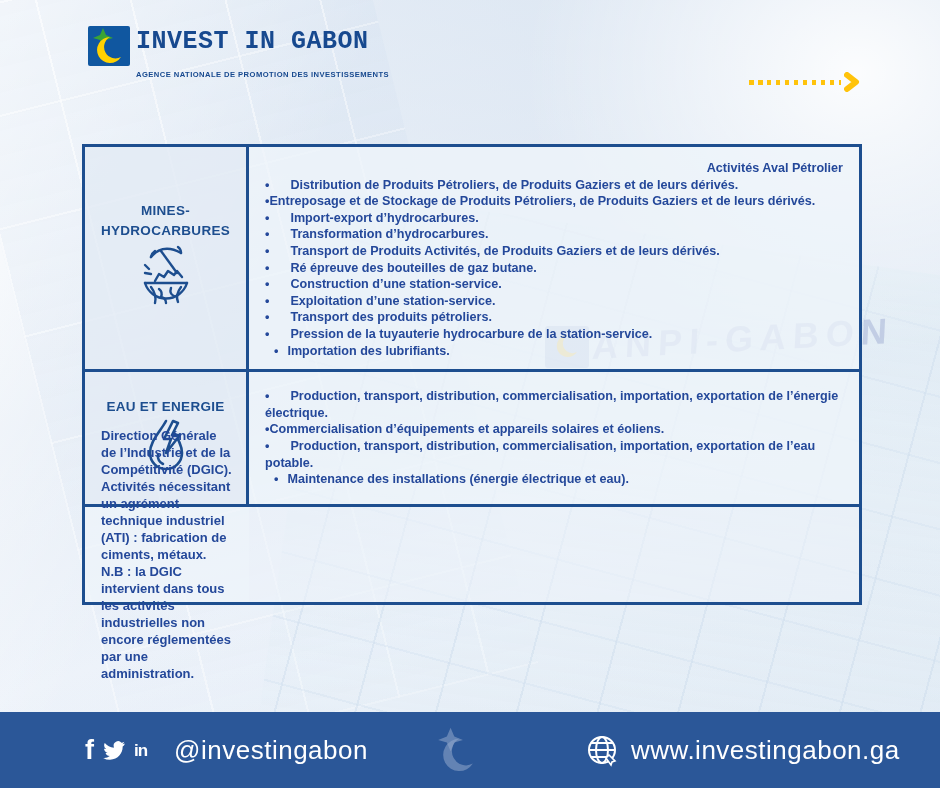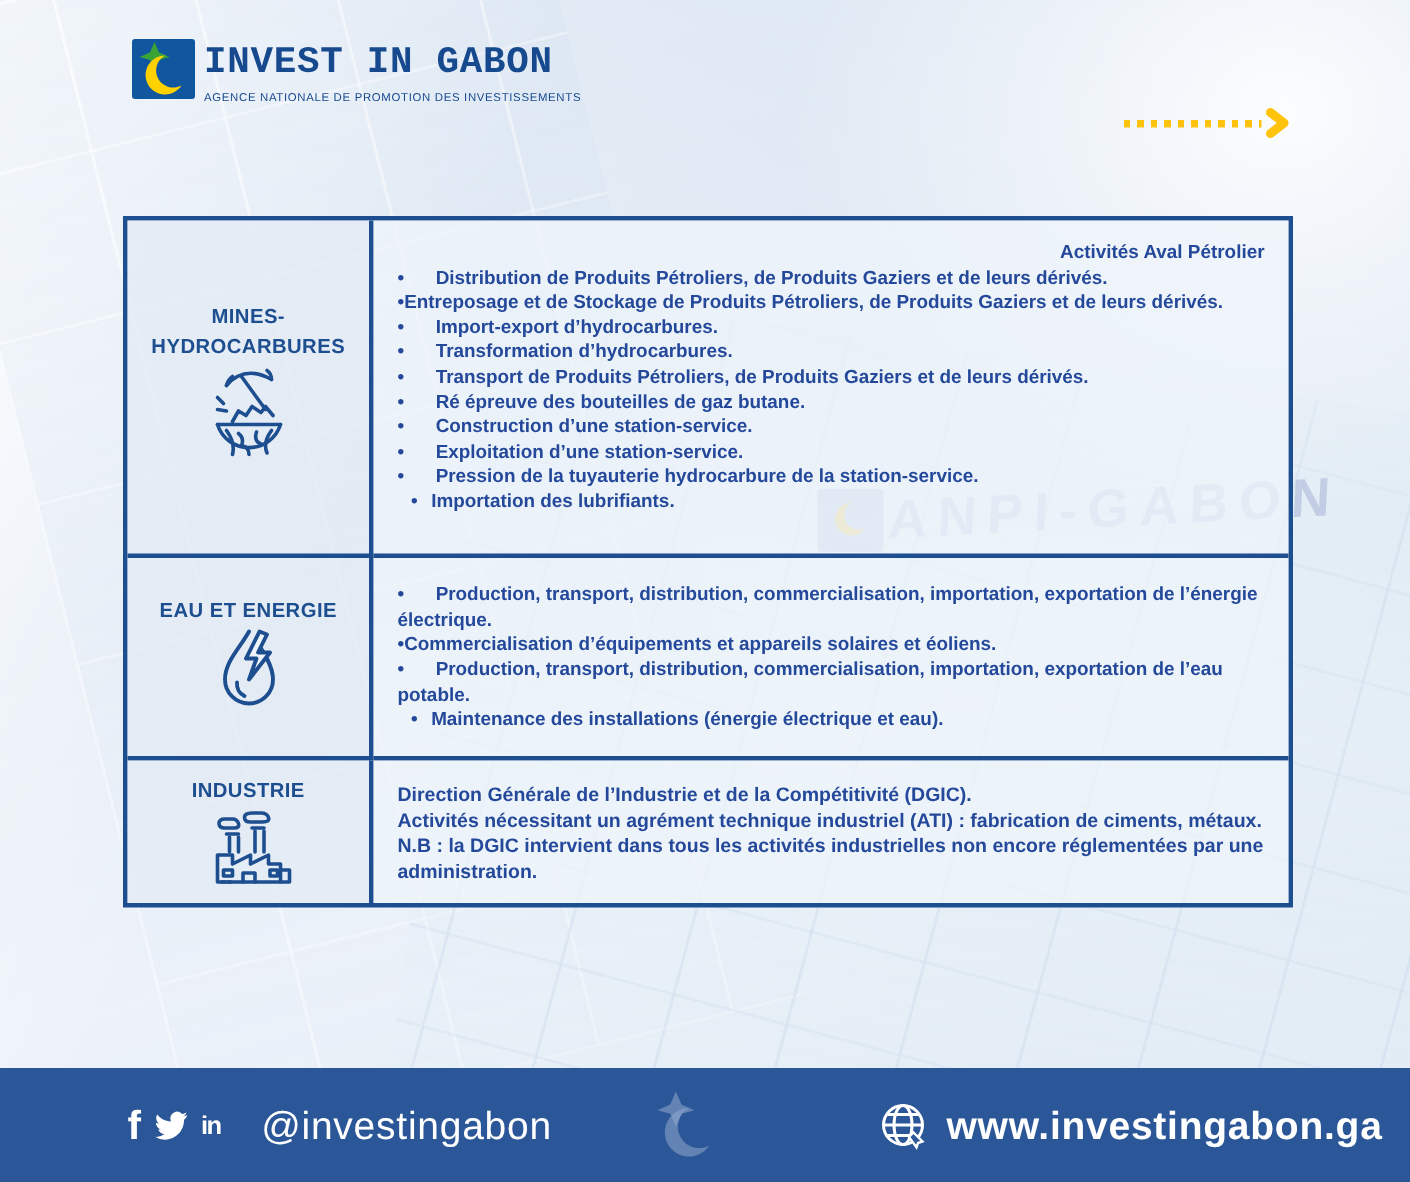--- a/index.html
+++ b/index.html
@@ -50,21 +50,21 @@
   }
   .building-sign-logo svg{ position:absolute; left:7px; top:5px; }
   
   .logo-wrap{ position:absolute; left:88px; top:26px; z-index:3; display:flex; align-items:flex-start; }
   .logo-mark{
     width:42px; height:40px; background:#1057a0; border-radius:2px;
     position:relative; flex:0 0 auto;
   }
   .logo-texts{ margin-left:6px; padding-top:3px; }
   .logo-title{ font-size:25px; font-weight:700; color:#17498f; letter-spacing:.5px; line-height:1;font-family:Liberation Mono, monospace; }
-  .logo-subtitle{ font-size:7.6px; font-weight:400; color:#17498f; letter-spacing:.45px; margin-top:6px; }
+  .logo-subtitle{ font-size:7.6px; font-weight:700; color:#17498f; letter-spacing:.45px; margin-top:16px; }
   .dotted-arrow{ position:absolute; right:80px; top:72px; z-index:3; display:flex; align-items:center; }
   .dots{
     width:92px; height:5px; margin-right:3px;
     background:repeating-linear-gradient(90deg,#ffc30b 0 4.5px, rgba(0,0,0,0) 4.5px 9px);
   }
   
   .sector-table{
     position:absolute; left:82px; top:144px; width:780px; z-index:2;
     border:3px solid #1d4e8f;
     display:grid; grid-template-columns:164px 1fr;
@@ -96,21 +96,21 @@
     position:absolute; left:0; bottom:0; width:940px; height:76px; z-index:3;
     background:#2b5798; color:#fff;
     display:flex; align-items:center;
   }
   .social-group{ position:absolute; left:85px; display:flex; align-items:center; gap:5px; }
   .fb-glyph{ font-size:27px; font-weight:700; line-height:1; }
   .li-glyph{ font-size:17px; font-weight:700; line-height:1; letter-spacing:-1px; }
   .handle-text{ font-size:26px; font-weight:400; margin-left:22px; letter-spacing:.5px; }
   .footer-mark{ position:absolute; left:432px; top:12px; opacity:.75; }
   .web-group{ position:absolute; left:585px; display:flex; align-items:center; gap:12px; }
-  .website-text{ font-size:26px; font-weight:700; letter-spacing:.5px; }
+  .website-text{ font-size:26px; font-weight:400; letter-spacing:.5px; }
 </style>
 </head>
 <body>
 
 <div class="bg-base"></div>
 <div class="bg-glass-left"></div>
 <div class="bg-glass-right"></div>
 <div class="bg-sky"></div>
 
 <div class="building-sign-text">ANPI-GABON</div>
@@ -160,24 +160,25 @@
     </svg>
   </div>
 
   <div class="cell content-cell row-sep">
     <div class="section-heading">Activités Aval Pétrolier</div>
     <div>
         <div class="li wide"><span class="bullet">•</span><span>Distribution de Produits Pétroliers, de Produits Gaziers et de leurs dérivés.</span></div>
         <div class="li tight"><span class="bullet">•</span><span>Entreposage et de Stockage de Produits Pétroliers, de Produits Gaziers et de leurs dérivés.</span></div>
         <div class="li wide"><span class="bullet">•</span><span>Import-export d’hydrocarbures.</span></div>
         <div class="li wide"><span class="bullet">•</span><span>Transformation d’hydrocarbures.</span></div>
-        <div class="li wide"><span class="bullet">•</span><span>Transport de Produits Pétroliers, de Produits Gaziers et de leurs dérivés.</span></div>
+        <div class="li wide"><span class="bullet">•</span><span>Transport de Produits Activités, de Produits Gaziers et de leurs dérivés.</span></div>
         <div class="li wide"><span class="bullet">•</span><span>Ré épreuve des bouteilles de gaz butane.</span></div>
         <div class="li wide"><span class="bullet">•</span><span>Construction d’une station-service.</span></div>
         <div class="li wide"><span class="bullet">•</span><span>Exploitation d’une station-service.</span></div>
+        <div class="li wide"><span class="bullet">•</span><span>Transport des produits pétroliers.</span></div>
         <div class="li wide"><span class="bullet">•</span><span>Pression de la tuyauterie hydrocarbure de la station-service.</span></div>
         <div class="li small"><span class="bullet">•</span><span>Importation des lubrifiants.</span></div>
       </div>
   </div>
 
   <div class="cell label-cell row-sep">
     <div class="label-text">EAU ET ENERGIE</div>
     <svg class="sector-icon" width="52" height="62" viewBox="0 0 52 62">
       <g fill="none" stroke="#1d4e8f" stroke-width="2.6" stroke-linecap="round" stroke-linejoin="round">
         <path d="M26 4 C20 15 10 24 10 36 a16 16 0 0 0 32 0 C42 27 36 18 31 11"></path>
@@ -189,35 +190,20 @@
 
   <div class="cell content-cell v-center row-sep">
     <div>
         <div class="li wide"><span class="bullet">•</span><span>Production, transport, distribution, commercialisation, importation, exportation de l’énergie électrique.</span></div>
         <div class="li tight"><span class="bullet">•</span><span>Commercialisation d’équipements et appareils solaires et éoliens.</span></div>
         <div class="li wide"><span class="bullet">•</span><span>Production, transport, distribution, commercialisation, importation, exportation de l’eau potable.</span></div>
         <div class="li small"><span class="bullet">•</span><span>Maintenance des installations (énergie électrique et eau).</span></div>
       </div>
   </div>
 
-  <div class="cell label-cell">
-    <div class="label-text">INDUSTRIE</div>
-    <svg class="sector-icon" width="62" height="56" viewBox="0 0 62 56">
-      <g fill="none" stroke="#1d4e8f" stroke-width="2.4" stroke-linecap="round" stroke-linejoin="round">
-        <path d="M15 10 q-4 0 -4 3 q0 3 4 3 h6 q4 0 3 -3 q-1 -3 -4 -3 Z"></path>
-        <path d="M33 6 q-5 0 -5 3 q0 3 4 3 h8 q5 0 4 -3 q-1 -3 -5 -3 Z"></path>
-        <path d="M16 20 h8 M33 16 h8"></path>
-        <path d="M18 22 v10 M24 22 v10 M35 18 v14 M41 18 v14"></path>
-        <path d="M10 34 L10 52 L52 52 L52 40 L44 40 L44 34 L32 40 L32 34 L20 40 L20 34 Z"></path>
-        <path d="M52 44 h6 v8 h-6"></path>
-        <path d="M14 44 h6 v4 h-6 Z M27 46 v6 M35 46 v6 M27 46 h8 M45 44 h5 v4 h-5 Z"></path>
-        <path d="M13 52 h2 M17 52 h2"></path>
-      </g>
-    </svg>
-  </div>
 
   <div class="cell content-cell v-center">
     <div>
         <div class="para">Direction Générale de l’Industrie et de la Compétitivité (DGIC).</div>
         <div class="para">Activités nécessitant un agrément technique industriel (ATI) : fabrication de ciments, métaux.</div>
         <div class="para">N.B : la DGIC intervient dans tous les activités industrielles non encore réglementées par une administration.</div>
       </div>
   </div>
 </div>
 

